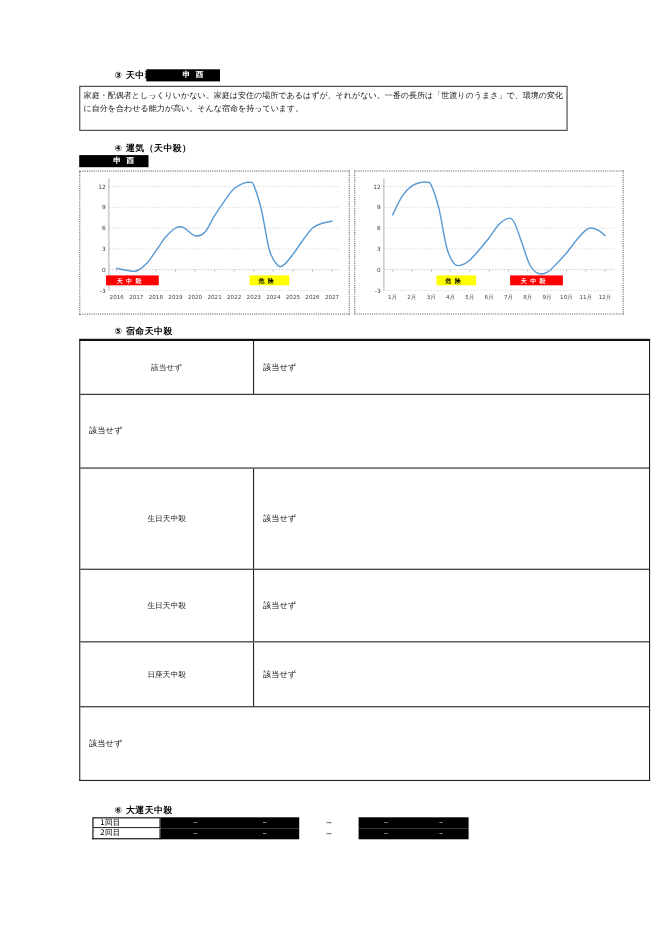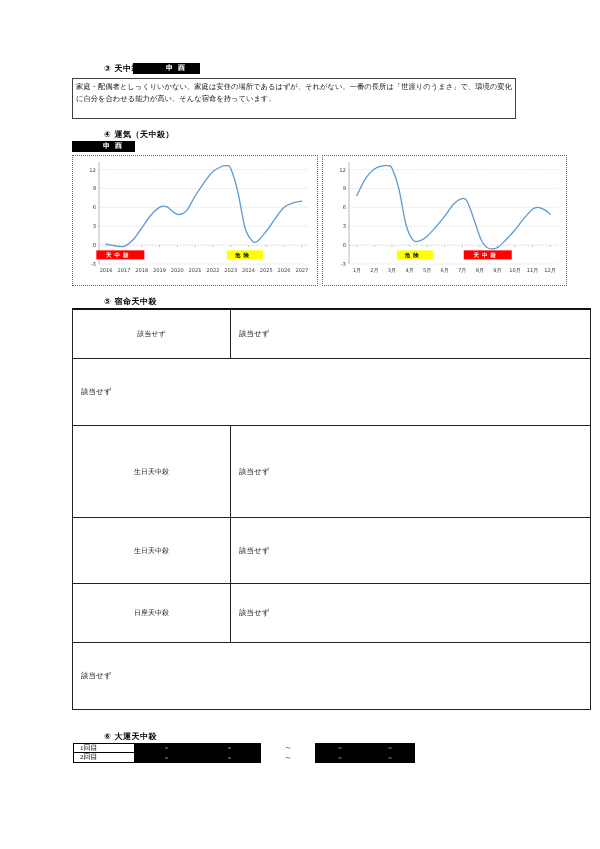--- a/index.html
+++ b/index.html
@@ -175,21 +175,21 @@
     <div class="t5row" style="height: 59px;">
       <div class="t5label">日座天中殺</div>
       <div class="t5value">該当せず</div>
     </div>
     <div class="t5row" style="height: 67px;">
       <div class="t5value">該当せず</div>
     </div>
   </div>
 
 <div class="abs h" style="left:72px;top:731px;">⑥ 大運天中殺</div>
-<div class="abs" id="t6" style="left:73px;top:743px;font-family:Liberation Serif, serif;">
+<div class="abs" id="t6" style="left:84px;top:743px;">
     <div class="t6row">
       <div class="t6label">1回目</div>
       <div class="t6black t6b1">
         <span class="dash">－</span>
         <span class="dash">－</span>
       </div>
       <div class="t6tilde">～</div>
       <div class="t6black t6b2">
         <span class="dash">－</span>
         <span class="dash">－</span>

